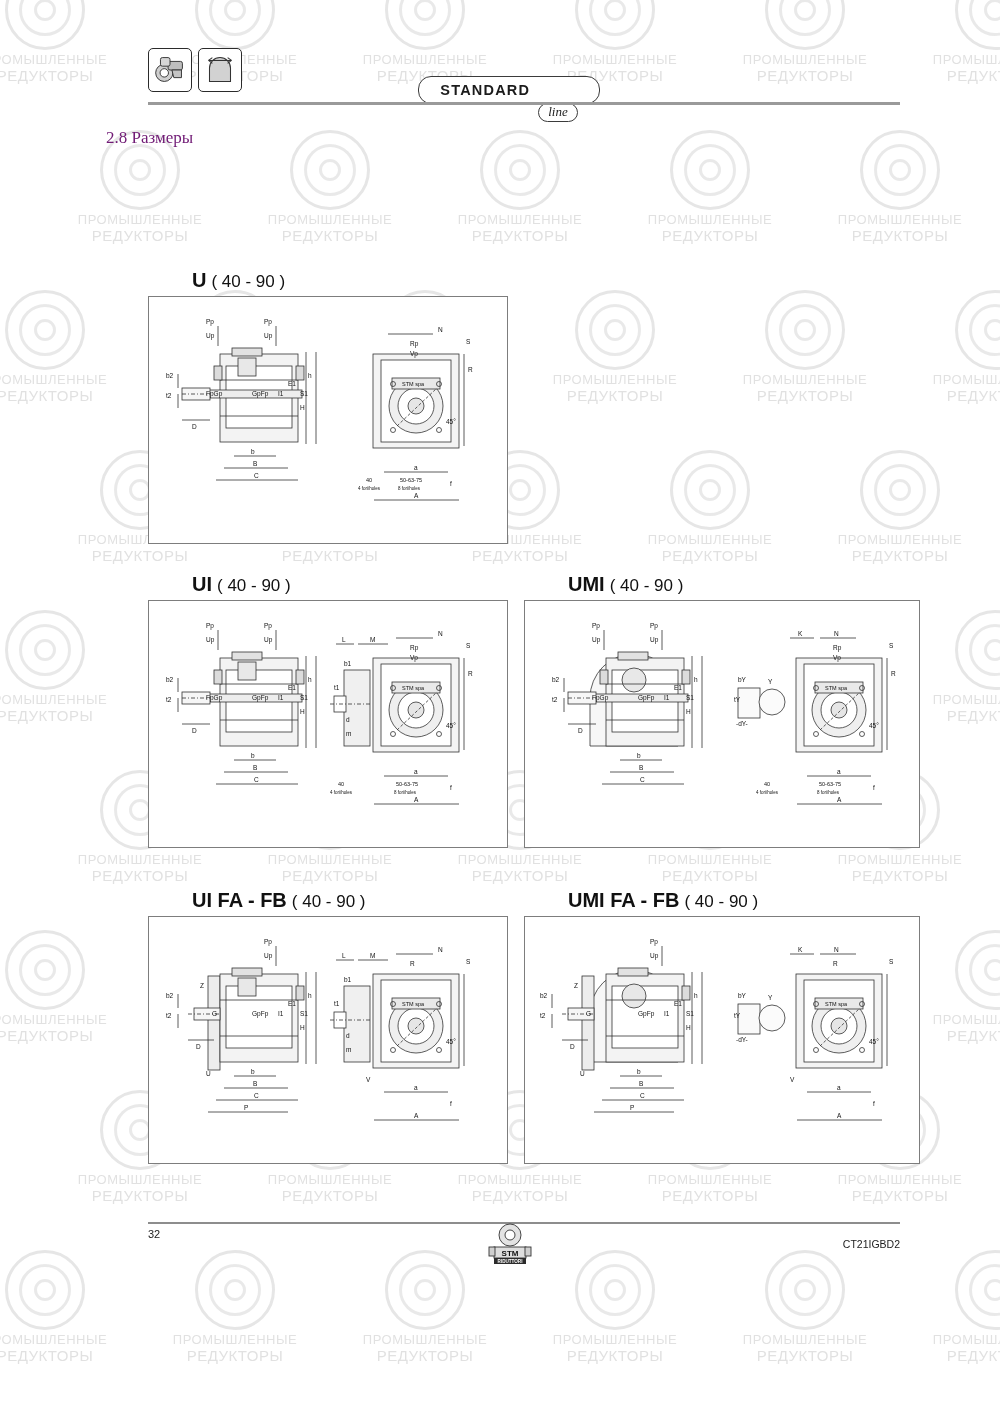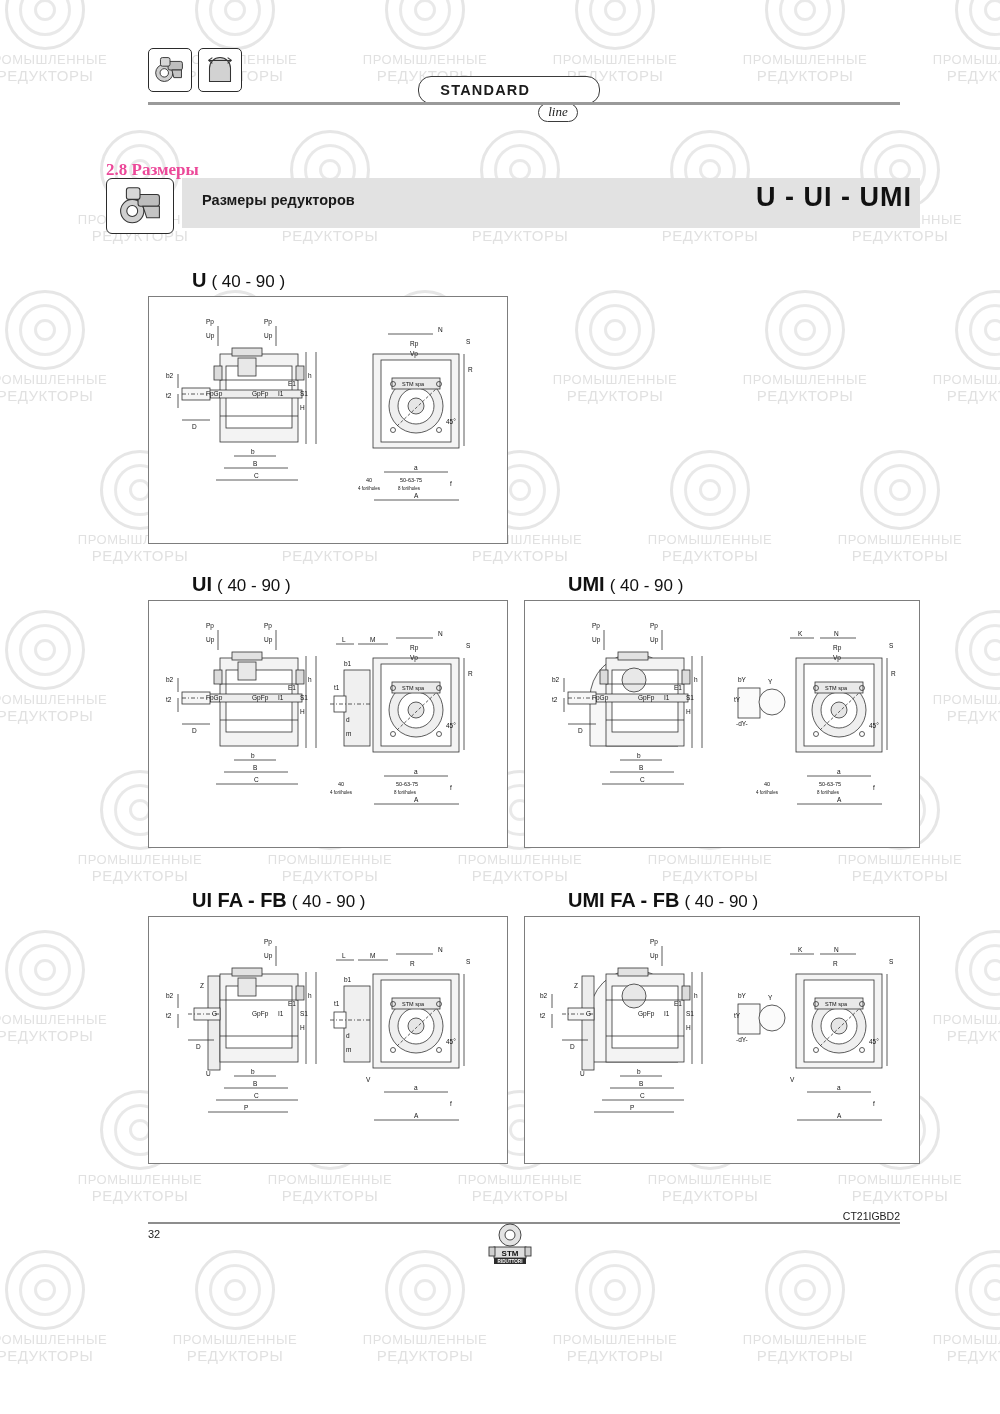--- a/index.html
+++ b/index.html
@@ -131,24 +131,23 @@
     font-size: 13px;
     color: #1b1b1b;
     margin-top: 44px;
   }
 
   
   #section-title {
     position: absolute;
     left: 106px; top: 128px;
     font-family: "Liberation Serif", serif;
-    font-weight: bold;
+    font-weight: normal;
     font-size: 17px;
-    color: #ec4899;
-    margin-top: 32px;
+    color: #701a75;
   }
 
   
   #band {
     position: absolute;
     left: 106px; top: 178px;
     width: 814px; height: 56px;
   }
   #band-bg {
     position: absolute;
@@ -225,21 +224,21 @@
   }
   #page-number {
     position: absolute;
     left: 148px; top: 1228px;
     font-family: "Liberation Sans", sans-serif;
     font-size: 11px;
     color: #222;
   }
   #doc-code {
     position: absolute;
-    right: 100px; top: 1210px;
+    right: 100px; top: 1238px;
     font-family: "Liberation Sans", sans-serif;
     font-size: 10.5px;
     color: #222;
   }
   #footer-logo {
     position: absolute;
     left: 480px; top: 1222px;
     width: 60px; height: 48px;
   }
 </style>
@@ -544,36 +543,20 @@
 
     <div id="hdr-logo">
       <span class="std">STANDARD</span>
       <span class="line-pill">line</span>
     </div>
     <div id="hdr-rule"></div>
   </div>
 
   <div id="section-title">2.8 Размеры</div>
 
-  <div id="band">
-    <div id="band-bg"></div>
-    <div id="band-icon">
-      <svg class="gear-glyph" viewBox="0 0 68 56" xmlns="http://www.w3.org/2000/svg">
-        <g stroke="#333" fill="#cfcfcf" stroke-width="1.1">
-          <ellipse cx="26" cy="33" rx="12" ry="12"></ellipse>
-          <ellipse cx="26" cy="33" rx="5.6" ry="5.6" fill="#fff"></ellipse>
-          <rect x="32" y="16" width="22" height="12" rx="2.5" fill="#bdbdbd"></rect>
-          <rect x="20" y="9" width="14" height="12" rx="2.5" fill="#d7d7d7"></rect>
-          <path d="M37 28 L54 28 L54 40 L41 40 Z" fill="#c4c4c4"></path>
-        </g>
-      </svg>
-    </div>
-    <div id="band-label">Размеры редукторов</div>
-    <div id="band-family">U - UI - UMI</div>
-  </div>
 
   <div class="fig" style="left:148px; top:296px; width:360px; height:190px;">
     <div class="fig-caption">
       <span class="fam">U</span>
       <span class="rng">( 40 - 90 )</span>
     </div>
     <div class="fig-box" style="width:360px;height:248px;"></div>
     <svg class="fig-svg" width="360" height="248" viewBox="0 0 360 248" xmlns="http://www.w3.org/2000/svg">
       <g stroke="#333" fill="none" stroke-width="0.8" font-family="Liberation Sans, sans-serif" font-size="6.5">
 

